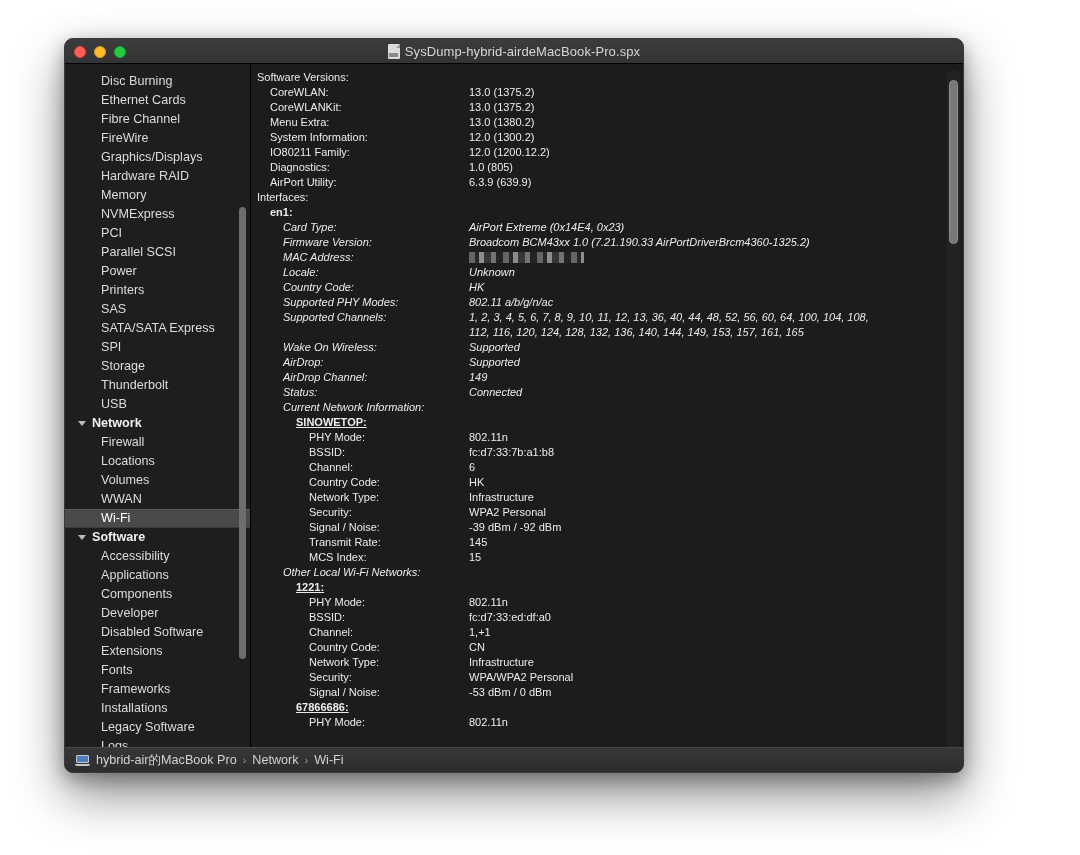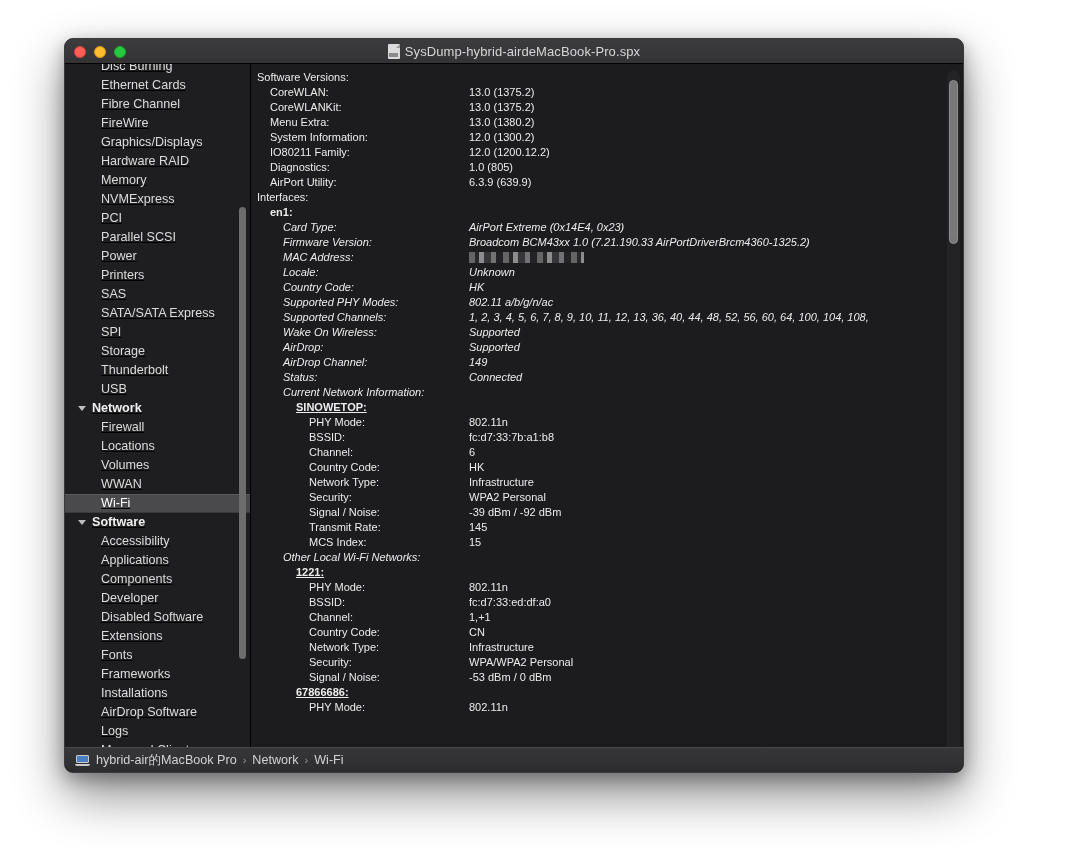--- a/index.html
+++ b/index.html
@@ -107,22 +107,21 @@
   }
 
   
   .sidebar {
     position: relative;
     width: 186px;
     flex: none;
     background: #1e1e20;
     border-right: 1px solid #000000;
     overflow: hidden;
-    padding-top: 0px;
-    text-decoration: underline;
+    padding-top: 15px;
   }
   .side-list { position: relative; top: -7px; }
 
   .side-item {
     height: 19px;
     line-height: 19px;
     font-size: 12.6px;
     color: #dcdcdc;
     white-space: nowrap;
     padding-left: 36px;
@@ -307,21 +306,21 @@
             <div class="side-item group"><span class="tri"></span><span class="glabel">Software</span></div>
             <div class="side-item"><span>Accessibility</span></div>
             <div class="side-item"><span>Applications</span></div>
             <div class="side-item"><span>Components</span></div>
             <div class="side-item"><span>Developer</span></div>
             <div class="side-item"><span>Disabled Software</span></div>
             <div class="side-item"><span>Extensions</span></div>
             <div class="side-item"><span>Fonts</span></div>
             <div class="side-item"><span>Frameworks</span></div>
             <div class="side-item"><span>Installations</span></div>
-            <div class="side-item"><span>AirDrop Software</span></div>
+            <div class="side-item"><span>Legacy Software</span></div>
             <div class="side-item"><span>Logs</span></div>
             <div class="side-item"><span>Managed Client</span></div>
           </div>
         <div class="side-scrollbar"></div>
       </div>
 
       <div class="content">
         <div class="content-inner" id="content-rows">
             <div class="row i0">
               <span class="lbl">Software Versions:</span>
@@ -380,20 +379,24 @@
               <span class="lbl" style="width: 186px;">Country Code:</span>
               <span class="val">HK</span>
             </div>
             <div class="row i2">
               <span class="lbl" style="width: 186px;">Supported PHY Modes:</span>
               <span class="val">802.11 a/b/g/n/ac</span>
             </div>
             <div class="row i2">
               <span class="lbl" style="width: 186px;">Supported Channels:</span>
               <span class="val">1, 2, 3, 4, 5, 6, 7, 8, 9, 10, 11, 12, 13, 36, 40, 44, 48, 52, 56, 60, 64, 100, 104, 108,</span>
+            </div>
+            <div class="row i2">
+              <span class="lbl" style="width: 186px;"></span>
+              <span class="val">112, 116, 120, 124, 128, 132, 136, 140, 144, 149, 153, 157, 161, 165</span>
             </div>
             <div class="row i2">
               <span class="lbl" style="width: 186px;">Wake On Wireless:</span>
               <span class="val">Supported</span>
             </div>
             <div class="row i2">
               <span class="lbl" style="width: 186px;">AirDrop:</span>
               <span class="val">Supported</span>
             </div>
             <div class="row i2">

